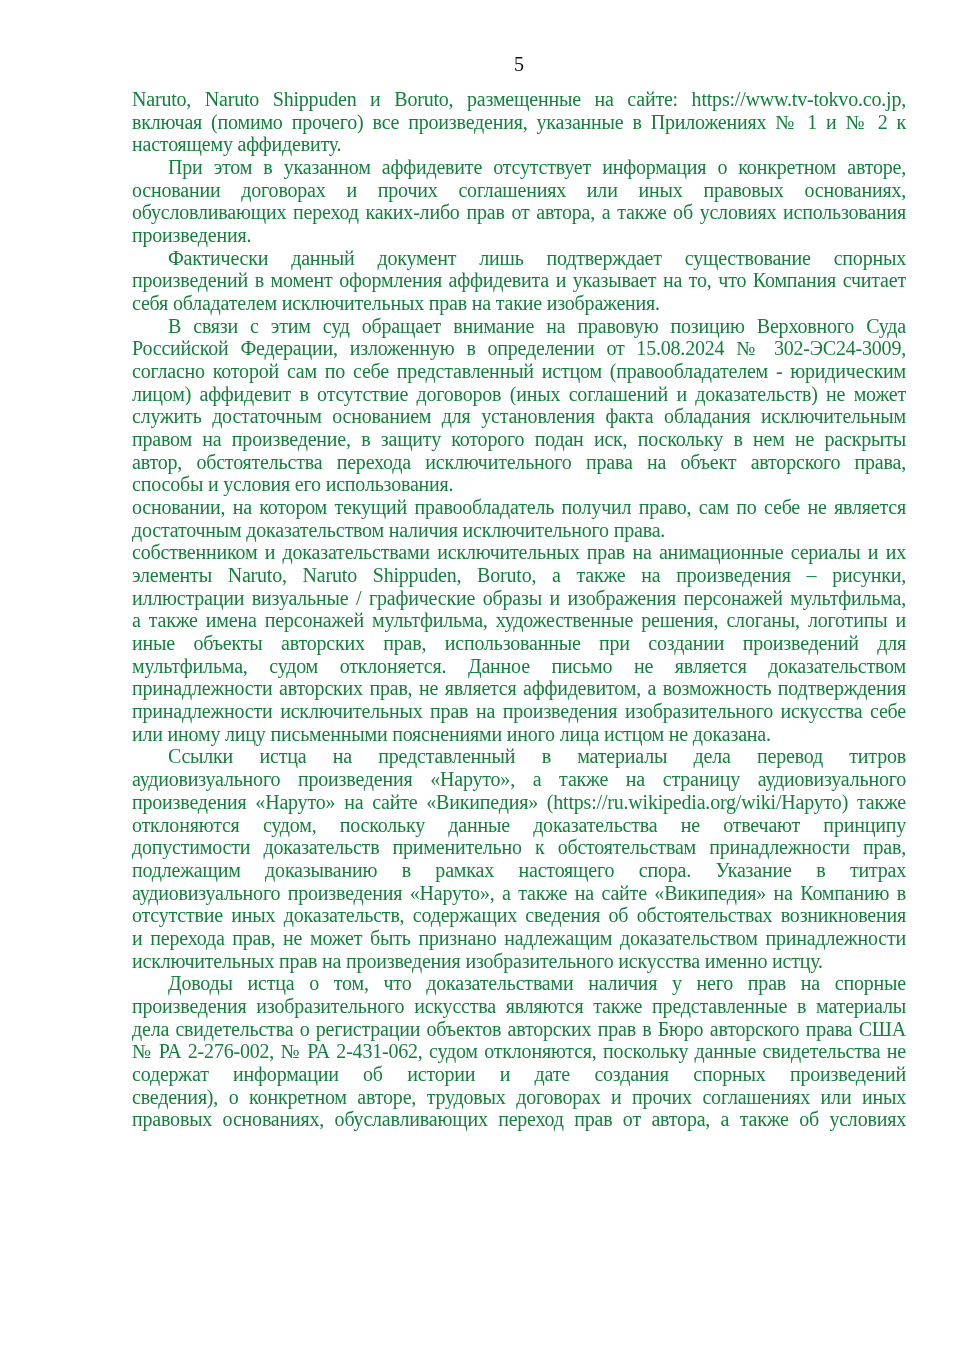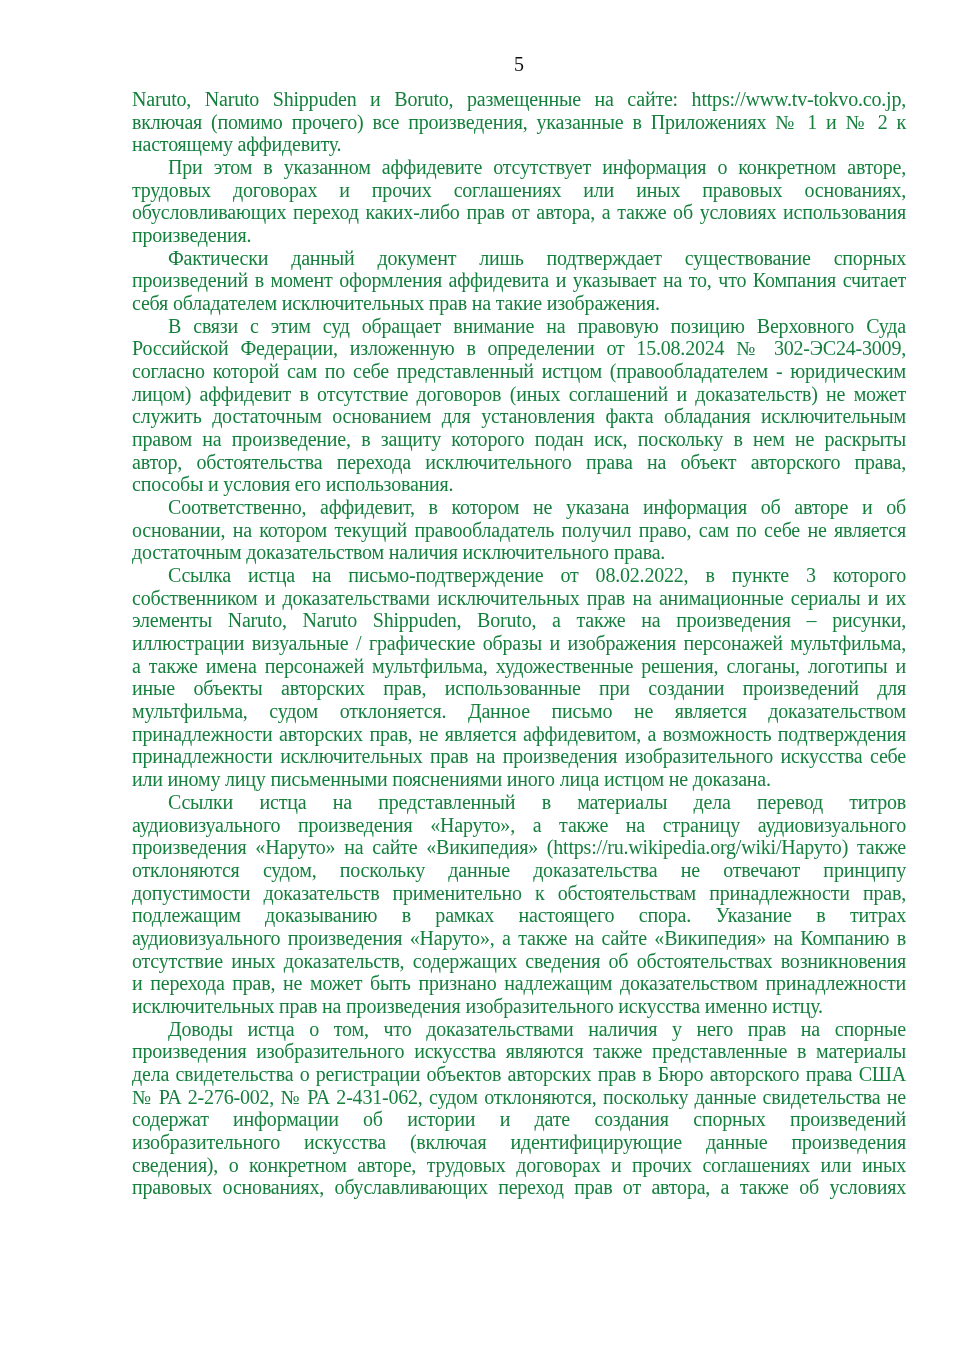--- a/index.html
+++ b/index.html
@@ -54,38 +54,36 @@
 </head>
 <body>
 
 <div class="sheet">
   <div class="page-number">5</div>
   <div class="doc-body">
       <div class="line">Naruto, Naruto Shippuden и Boruto, размещенные на сайте: https://www.tv-tokvo.co.jp,</div>
       <div class="line">включая (помимо прочего) все произведения, указанные в Приложениях № 1 и № 2 к</div>
       <div class="line para-end">настоящему аффидевиту.</div>
       <div class="line indent">При этом в указанном аффидевите отсутствует информация о конкретном авторе,</div>
-      <div class="line">трудовых договорах и прочих соглашениях или иных правовых основаниях,</div>
+      <div class="line">основании договорах и прочих соглашениях или иных правовых основаниях,</div>
       <div class="line">обусловливающих переход каких-либо прав от автора, а также об условиях использования</div>
       <div class="line para-end">произведения.</div>
       <div class="line indent">Фактически данный документ лишь подтверждает существование спорных</div>
       <div class="line">произведений в момент оформления аффидевита и указывает на то, что Компания считает</div>
       <div class="line para-end">себя обладателем исключительных прав на такие изображения.</div>
       <div class="line indent">В связи с этим суд обращает внимание на правовую позицию Верховного Суда</div>
       <div class="line">Российской Федерации, изложенную в определении от 15.08.2024 № 302-ЭС24-3009,</div>
       <div class="line">согласно которой сам по себе представленный истцом (правообладателем - юридическим</div>
       <div class="line">лицом) аффидевит в отсутствие договоров (иных соглашений и доказательств) не может</div>
       <div class="line">служить достаточным основанием для установления факта обладания исключительным</div>
       <div class="line">правом на произведение, в защиту которого подан иск, поскольку в нем не раскрыты</div>
       <div class="line">автор, обстоятельства перехода исключительного права на объект авторского права,</div>
       <div class="line para-end">способы и условия его использования.</div>
-      <div class="line indent">Соответственно, аффидевит, в котором не указана информация об авторе и об</div>
       <div class="line">основании, на котором текущий правообладатель получил право, сам по себе не является</div>
       <div class="line para-end">достаточным доказательством наличия исключительного права.</div>
-      <div class="line indent">Ссылка истца на письмо-подтверждение от 08.02.2022, в пункте 3 которого</div>
       <div class="line">собственником и доказательствами исключительных прав на анимационные сериалы и их</div>
       <div class="line">элементы Naruto, Naruto Shippuden, Boruto, а также на произведения – рисунки,</div>
       <div class="line">иллюстрации визуальные / графические образы и изображения персонажей мультфильма,</div>
       <div class="line">а также имена персонажей мультфильма, художественные решения, слоганы, логотипы и</div>
       <div class="line">иные объекты авторских прав, использованные при создании произведений для</div>
       <div class="line">мультфильма, судом отклоняется. Данное письмо не является доказательством</div>
       <div class="line">принадлежности авторских прав, не является аффидевитом, а возможность подтверждения</div>
       <div class="line">принадлежности исключительных прав на произведения изобразительного искусства себе</div>
       <div class="line para-end">или иному лицу письменными пояснениями иного лица истцом не доказана.</div>
       <div class="line indent">Ссылки истца на представленный в материалы дела перевод титров</div>
@@ -96,17 +94,16 @@
       <div class="line">подлежащим доказыванию в рамках настоящего спора. Указание в титрах</div>
       <div class="line">аудиовизуального произведения «Наруто», а также на сайте «Википедия» на Компанию в</div>
       <div class="line">отсутствие иных доказательств, содержащих сведения об обстоятельствах возникновения</div>
       <div class="line">и перехода прав, не может быть признано надлежащим доказательством принадлежности</div>
       <div class="line para-end">исключительных прав на произведения изобразительного искусства именно истцу.</div>
       <div class="line indent">Доводы истца о том, что доказательствами наличия у него прав на спорные</div>
       <div class="line">произведения изобразительного искусства являются также представленные в материалы</div>
       <div class="line">дела свидетельства о регистрации объектов авторских прав в Бюро авторского права США</div>
       <div class="line">№ РА 2-276-002, № РА 2-431-062, судом отклоняются, поскольку данные свидетельства не</div>
       <div class="line">содержат информации об истории и дате создания спорных произведений</div>
-      <div class="line">изобразительного искусства (включая идентифицирующие данные произведения</div>
       <div class="line">сведения), о конкретном авторе, трудовых договорах и прочих соглашениях или иных</div>
       <div class="line">правовых основаниях, обуславливающих переход прав от автора, а также об условиях</div>
     </div>
 </div>
 
 </body></html>

